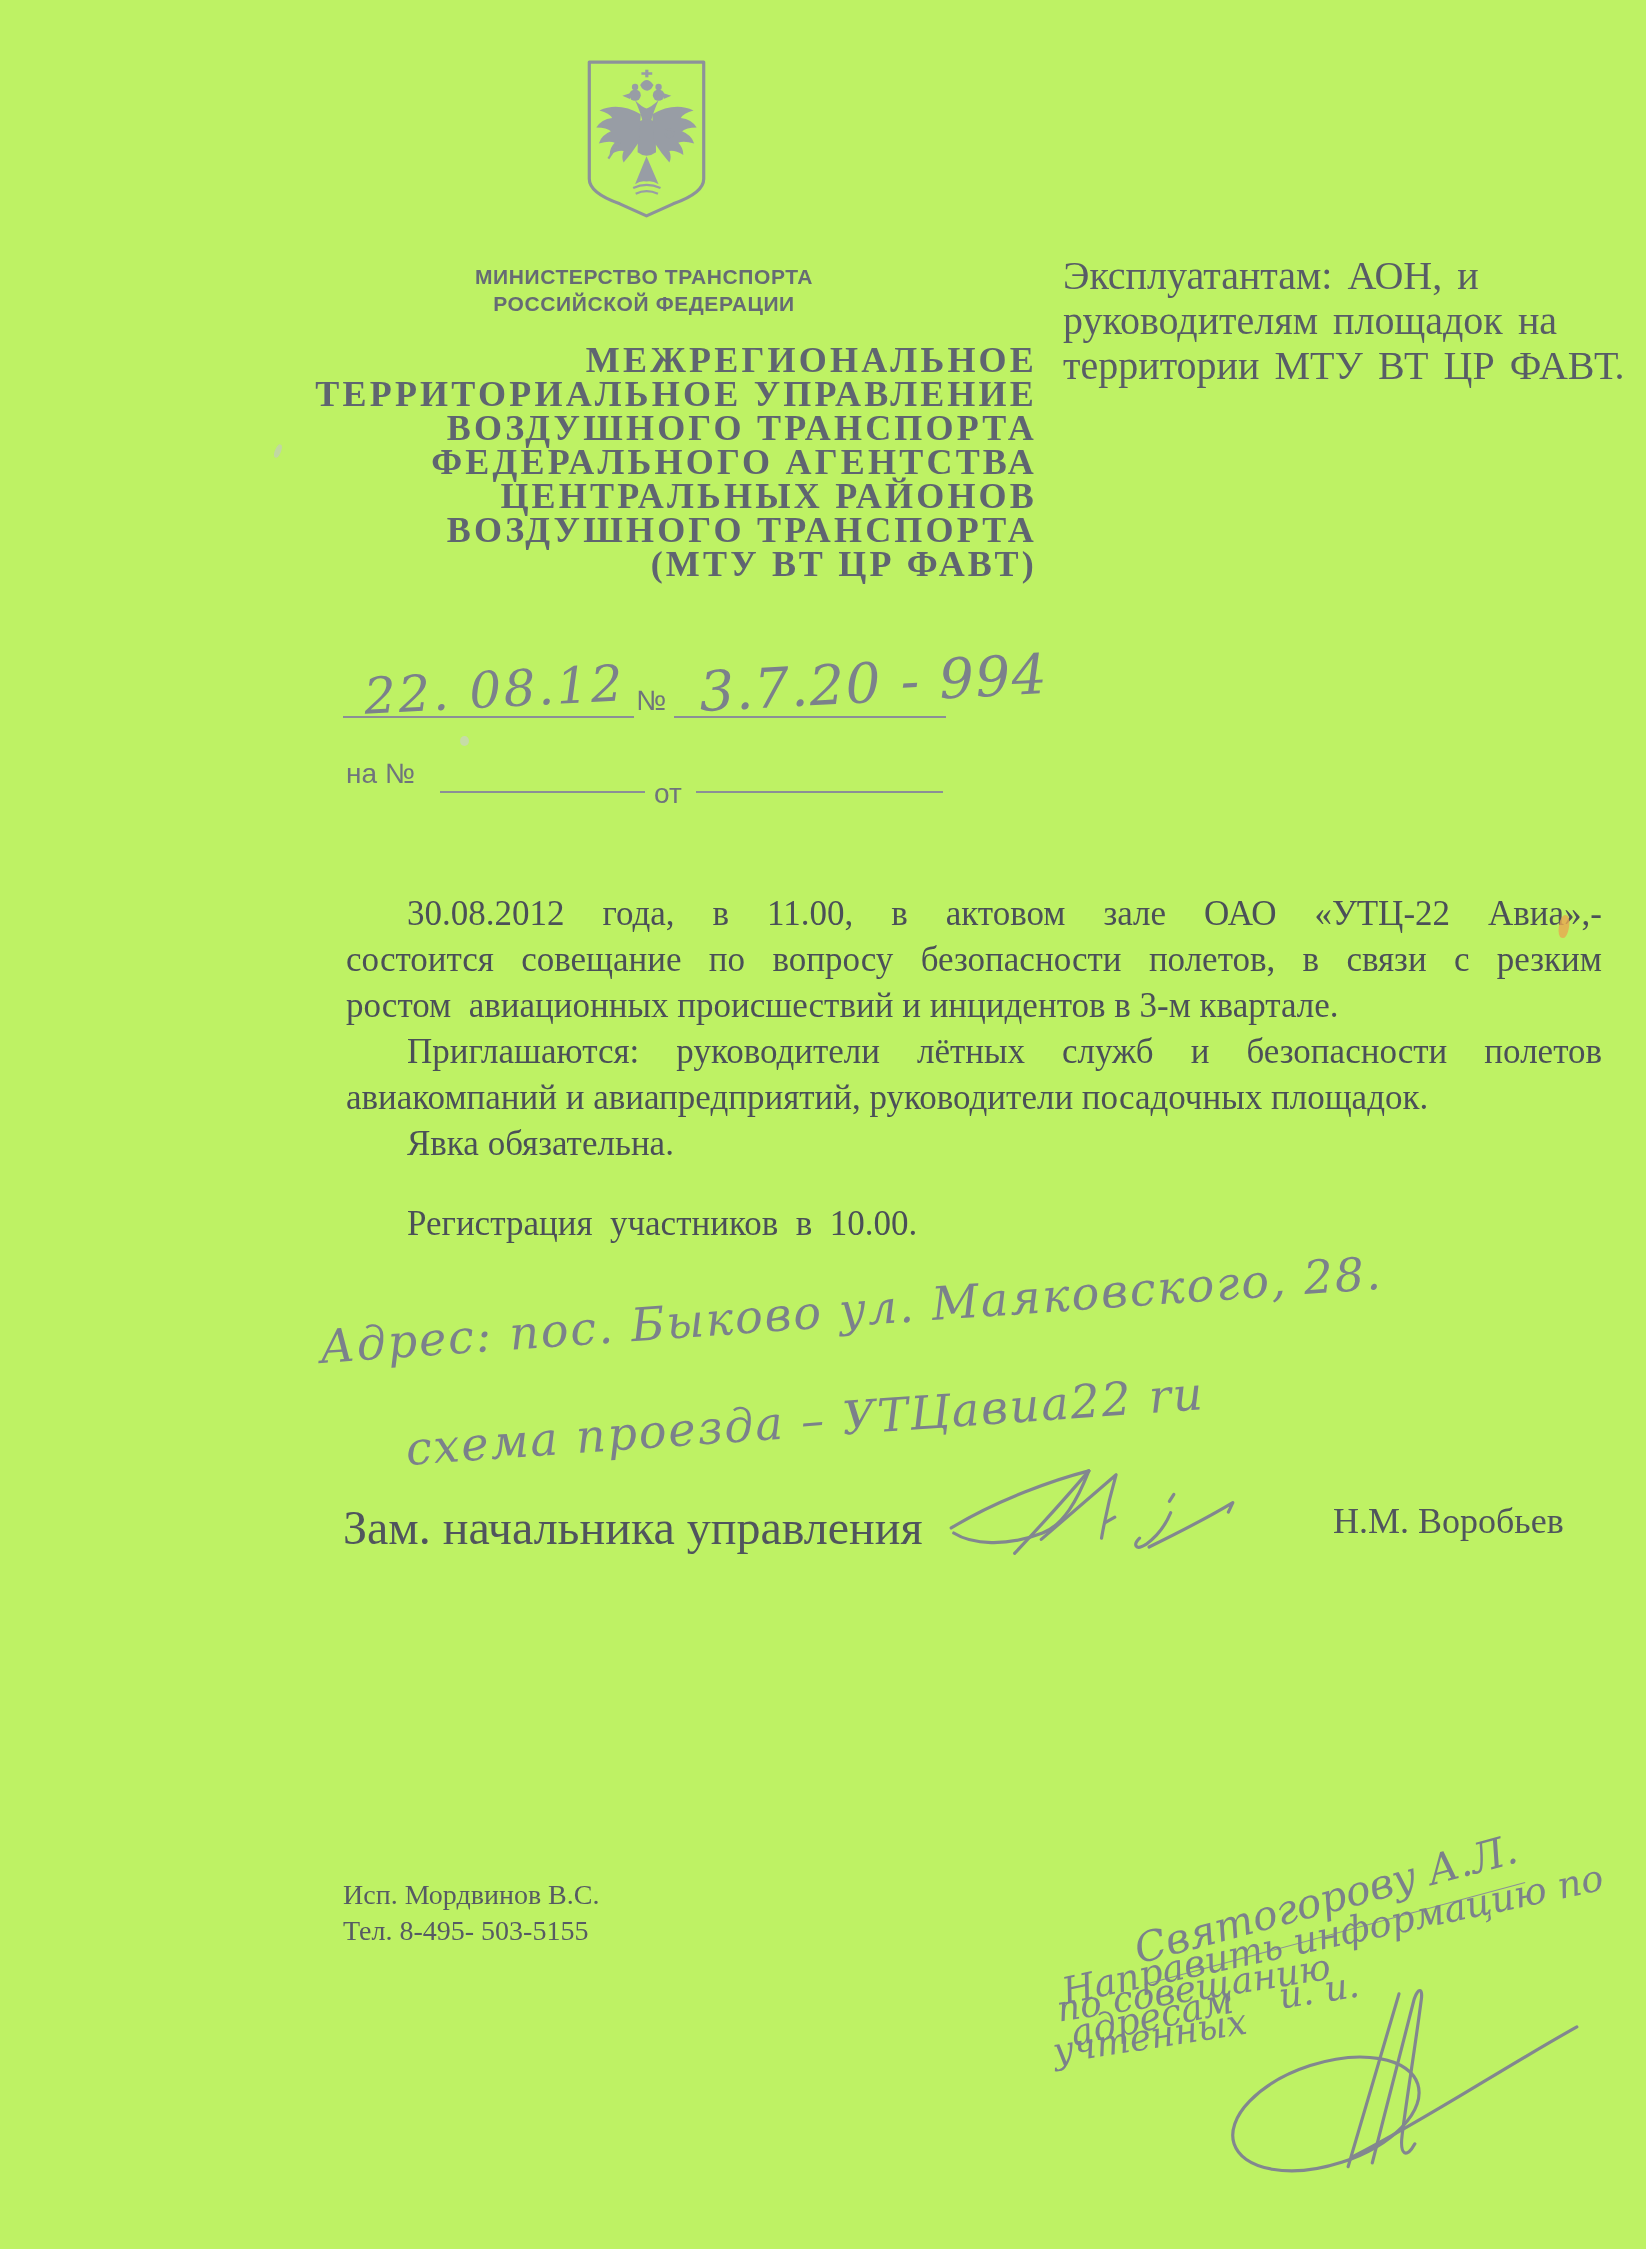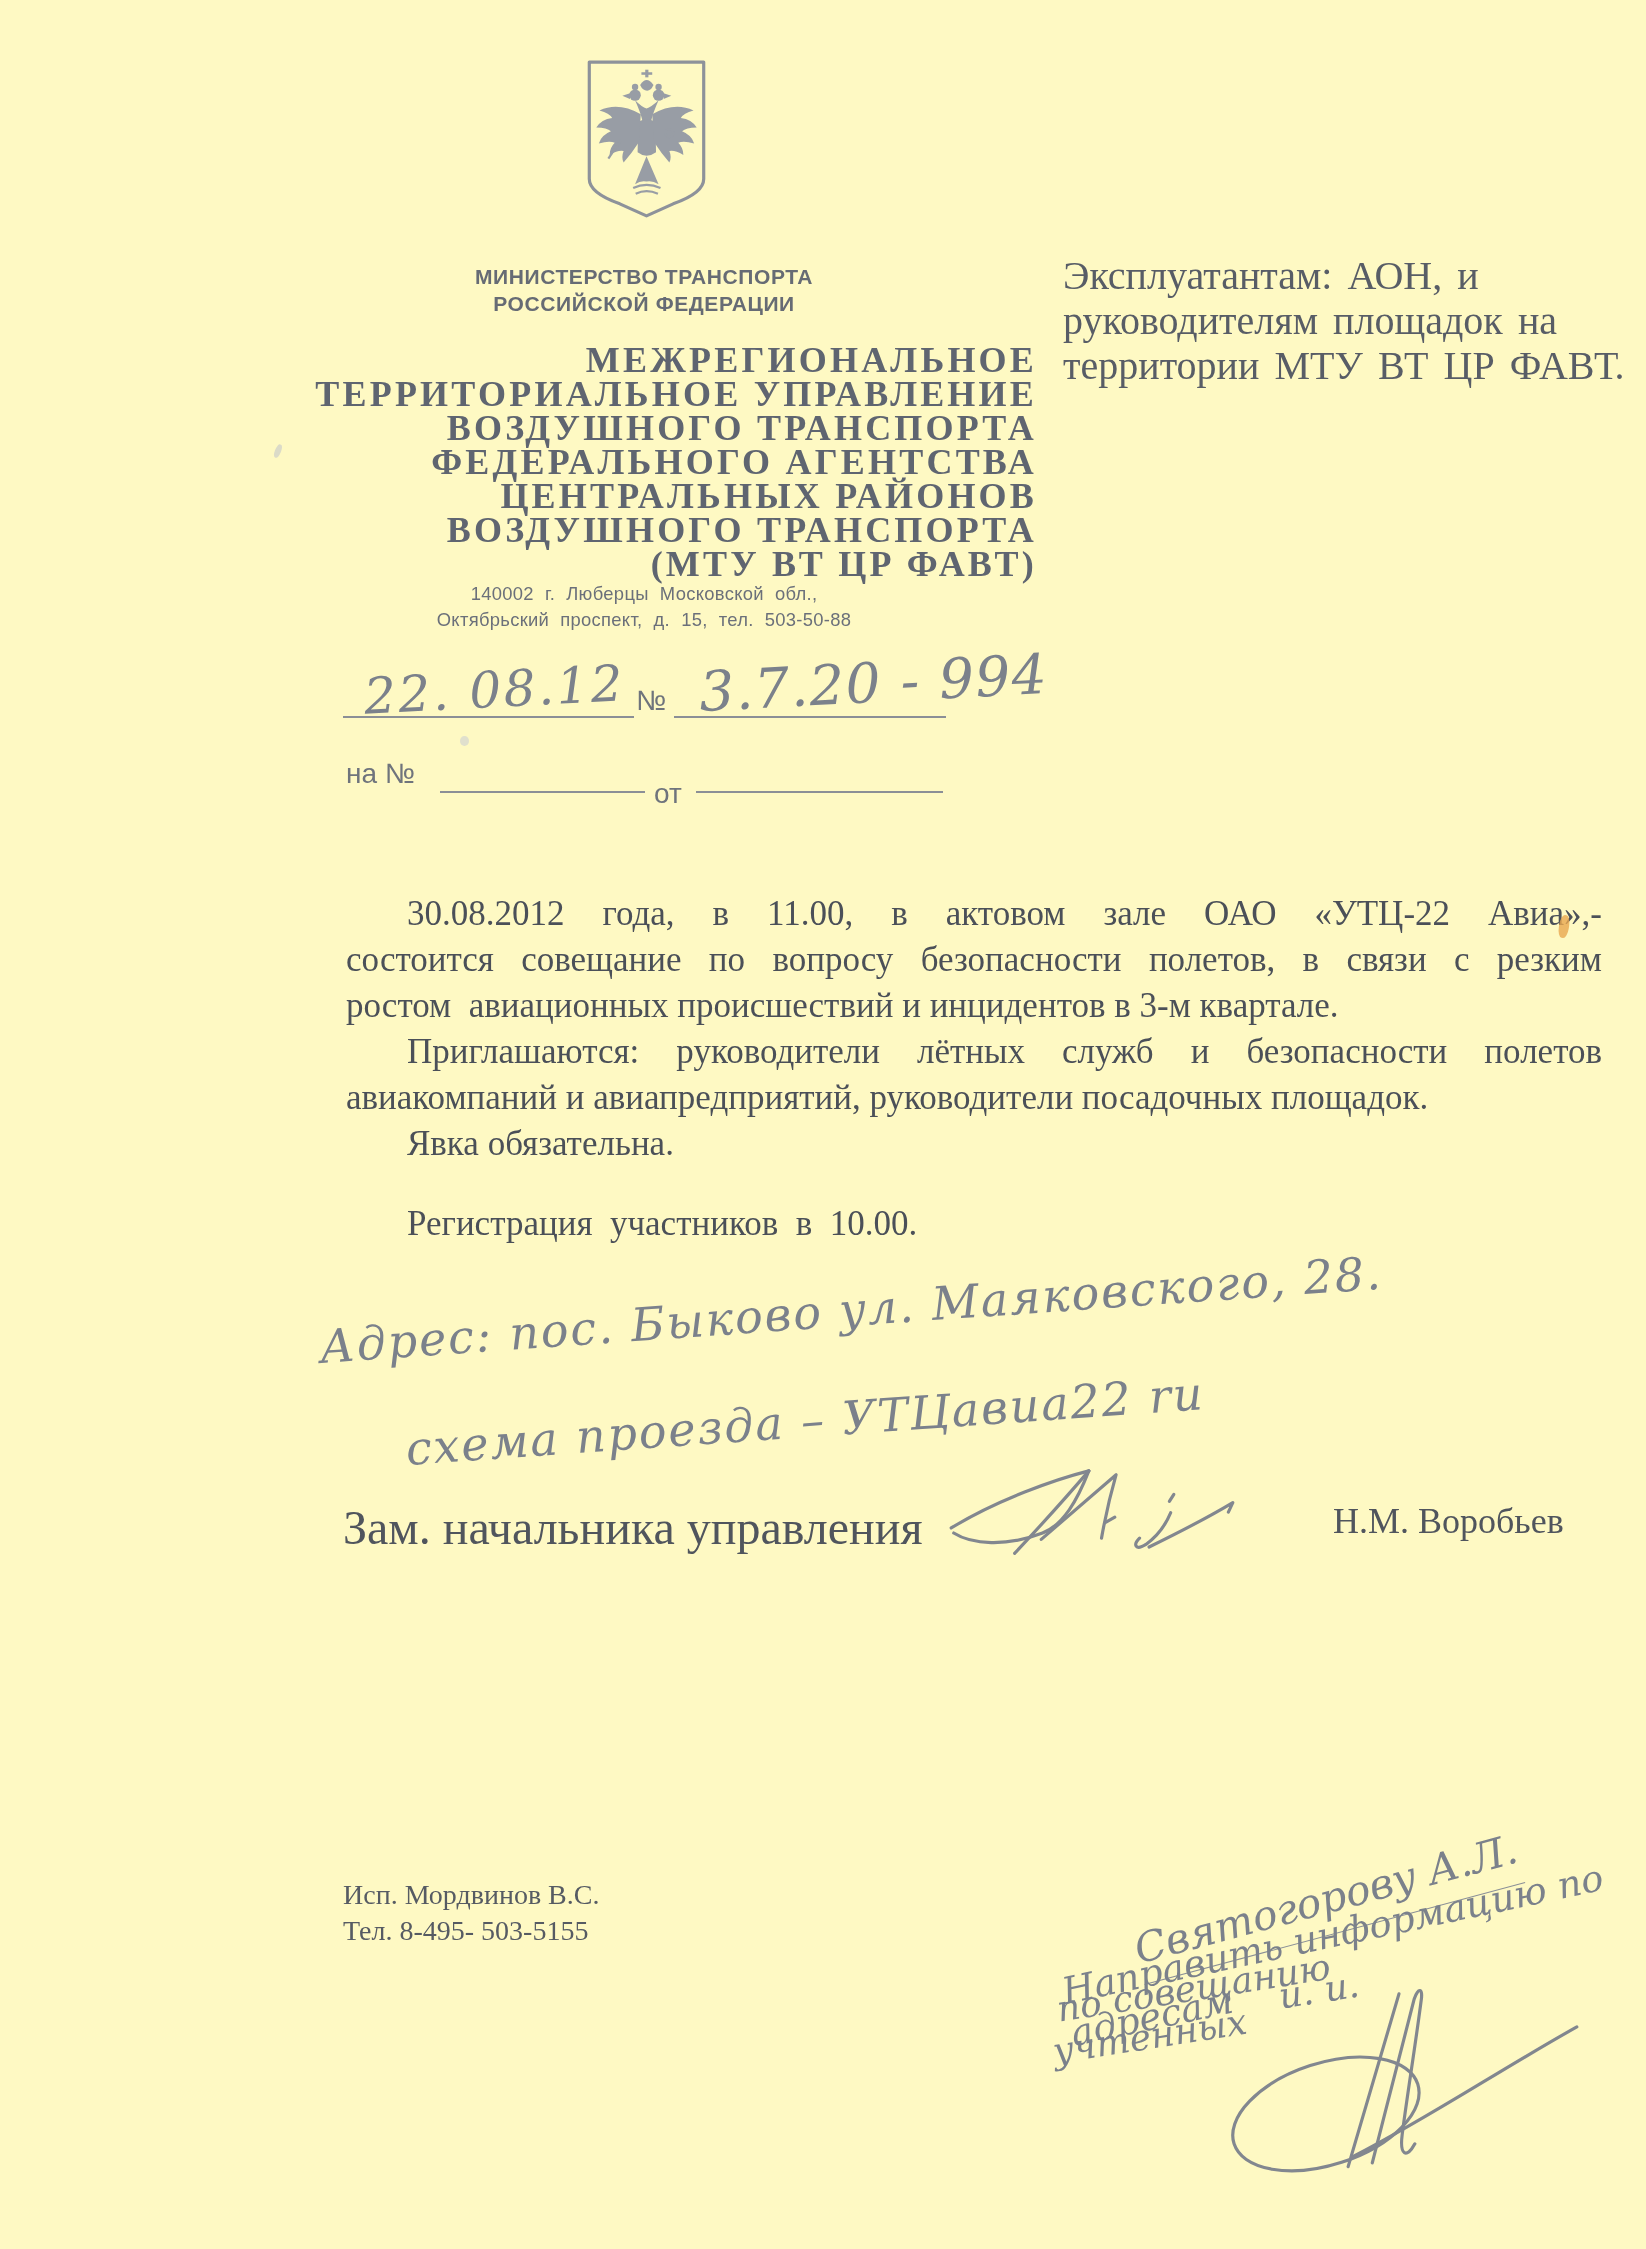--- a/index.html
+++ b/index.html
@@ -1,19 +1,19 @@
 <!DOCTYPE html>
 <html style="font-size:10.2px"><head>
 <meta charset="utf-8">
 <style>
   html,body{margin:0;padding:0;background:#e8e8e8;}
   .page{
     position:relative;
     width:1647px;height:2250px;
-    background:#fef9c3;
+    background:#bef264;
     overflow:hidden;
     font-family:"Liberation Serif",serif;
   }
   .abs{position:absolute;}
 
   
   .coat{left:579px;top:57px;width:135px;height:164px;}
   .ministry{
     left:326px;top:263px;width:636px;text-align:center;
     font-family:"Liberation Sans",sans-serif;font-weight:700;
@@ -122,24 +122,20 @@
   <div class="abs org">
     <div>МЕЖРЕГИОНАЛЬНОЕ</div>
     <div>ТЕРРИТОРИАЛЬНОЕ УПРАВЛЕНИЕ</div>
     <div>ВОЗДУШНОГО ТРАНСПОРТА</div>
     <div>ФЕДЕРАЛЬНОГО АГЕНТСТВА</div>
     <div>ЦЕНТРАЛЬНЫХ РАЙОНОВ</div>
     <div>ВОЗДУШНОГО ТРАНСПОРТА</div>
     <div>(МТУ ВТ ЦР ФАВТ)</div>
   </div>
 
-  <div class="abs lh-address">
-    <div>140002 г. Люберцы Московской обл.,</div>
-    <div>Октябрьский проспект, д. 15, тел. 503-50-88</div>
-  </div>
 
   <div class="abs addressee">
     <div>Эксплуатантам: АОН,  и</div>
     <div>руководителям площадок на</div>
     <div>территории МТУ ВТ ЦР ФАВТ.</div>
   </div>
 
   <div class="abs hw hw-date">22. 08.12</div>
   <div class="abs rule rule-date"></div>
   <div class="abs ref-label no-sign">№</div>

